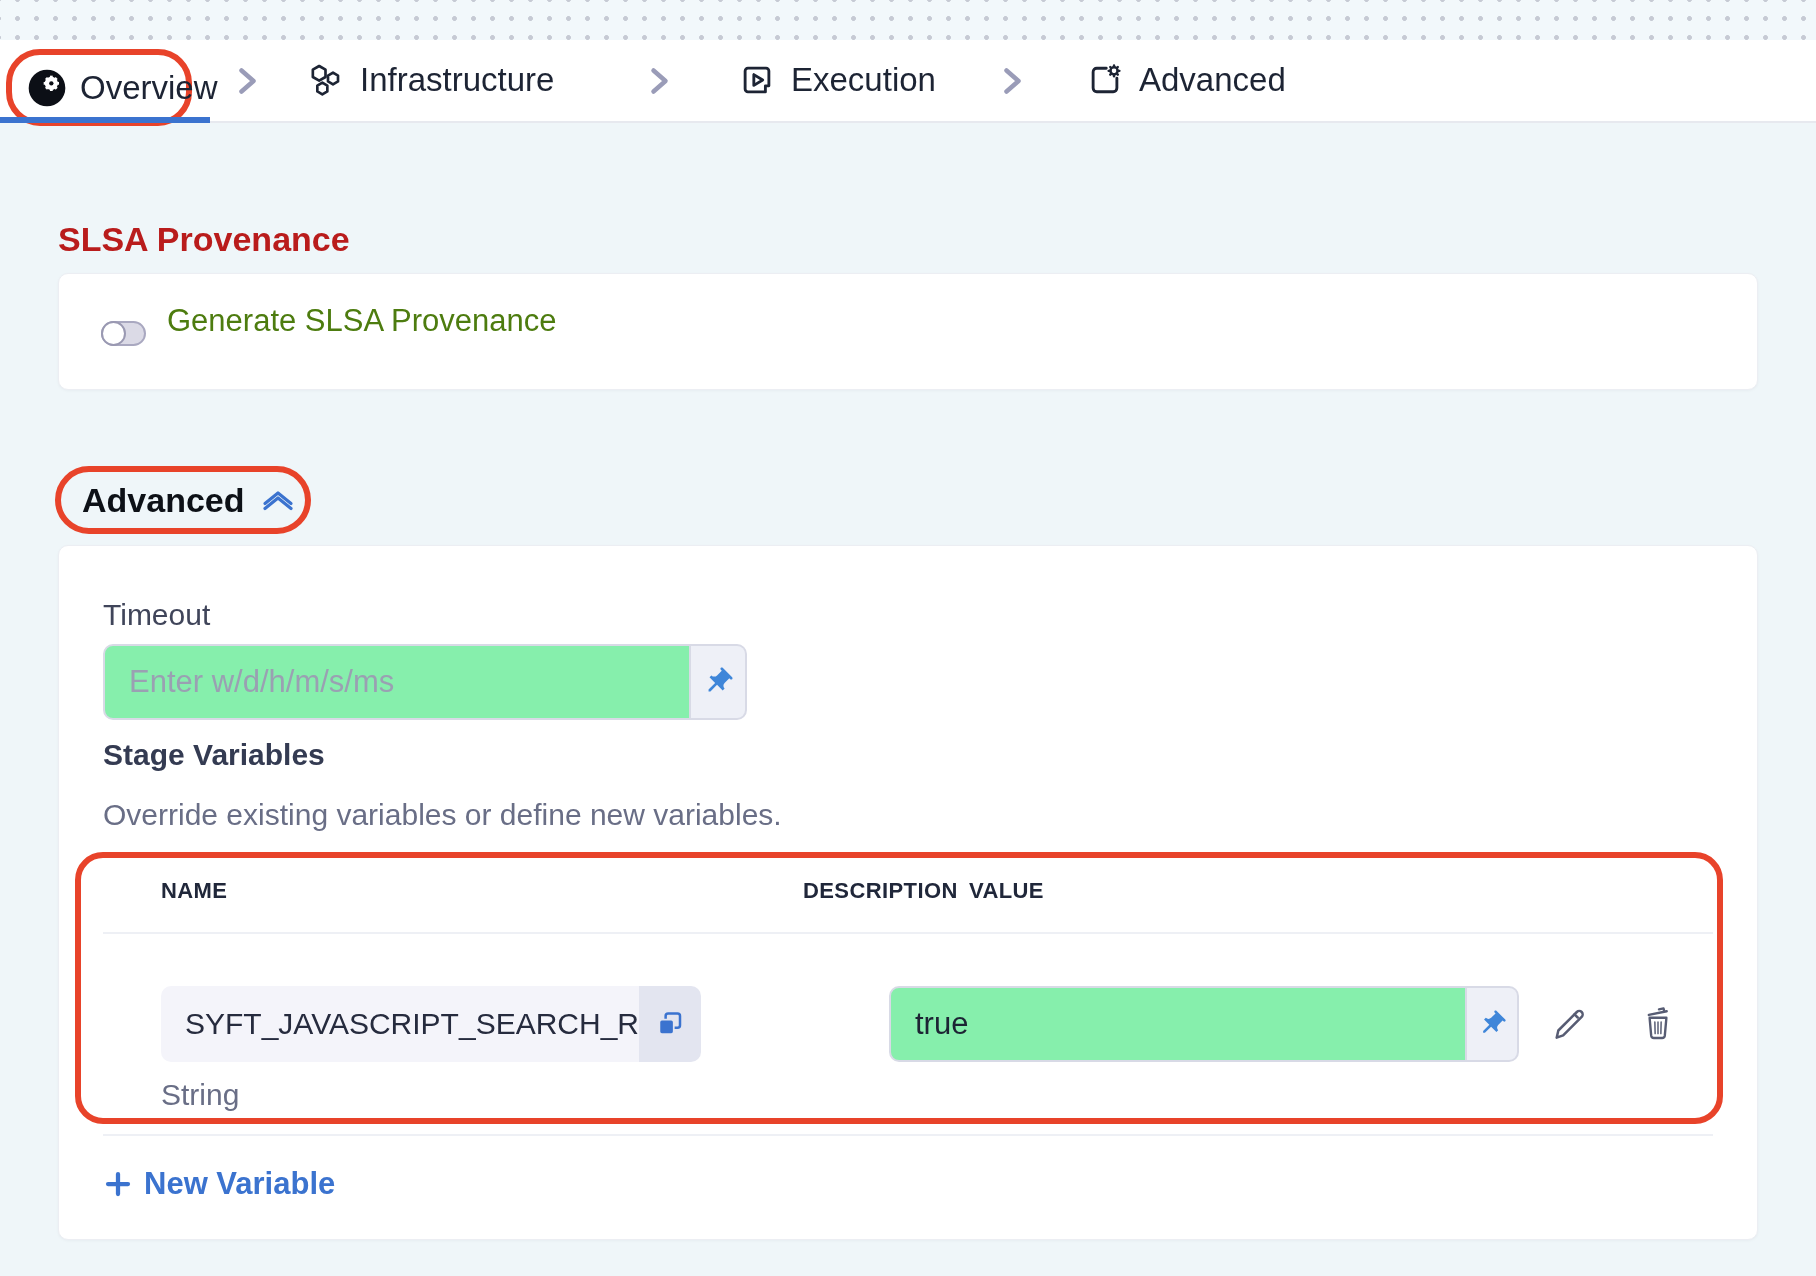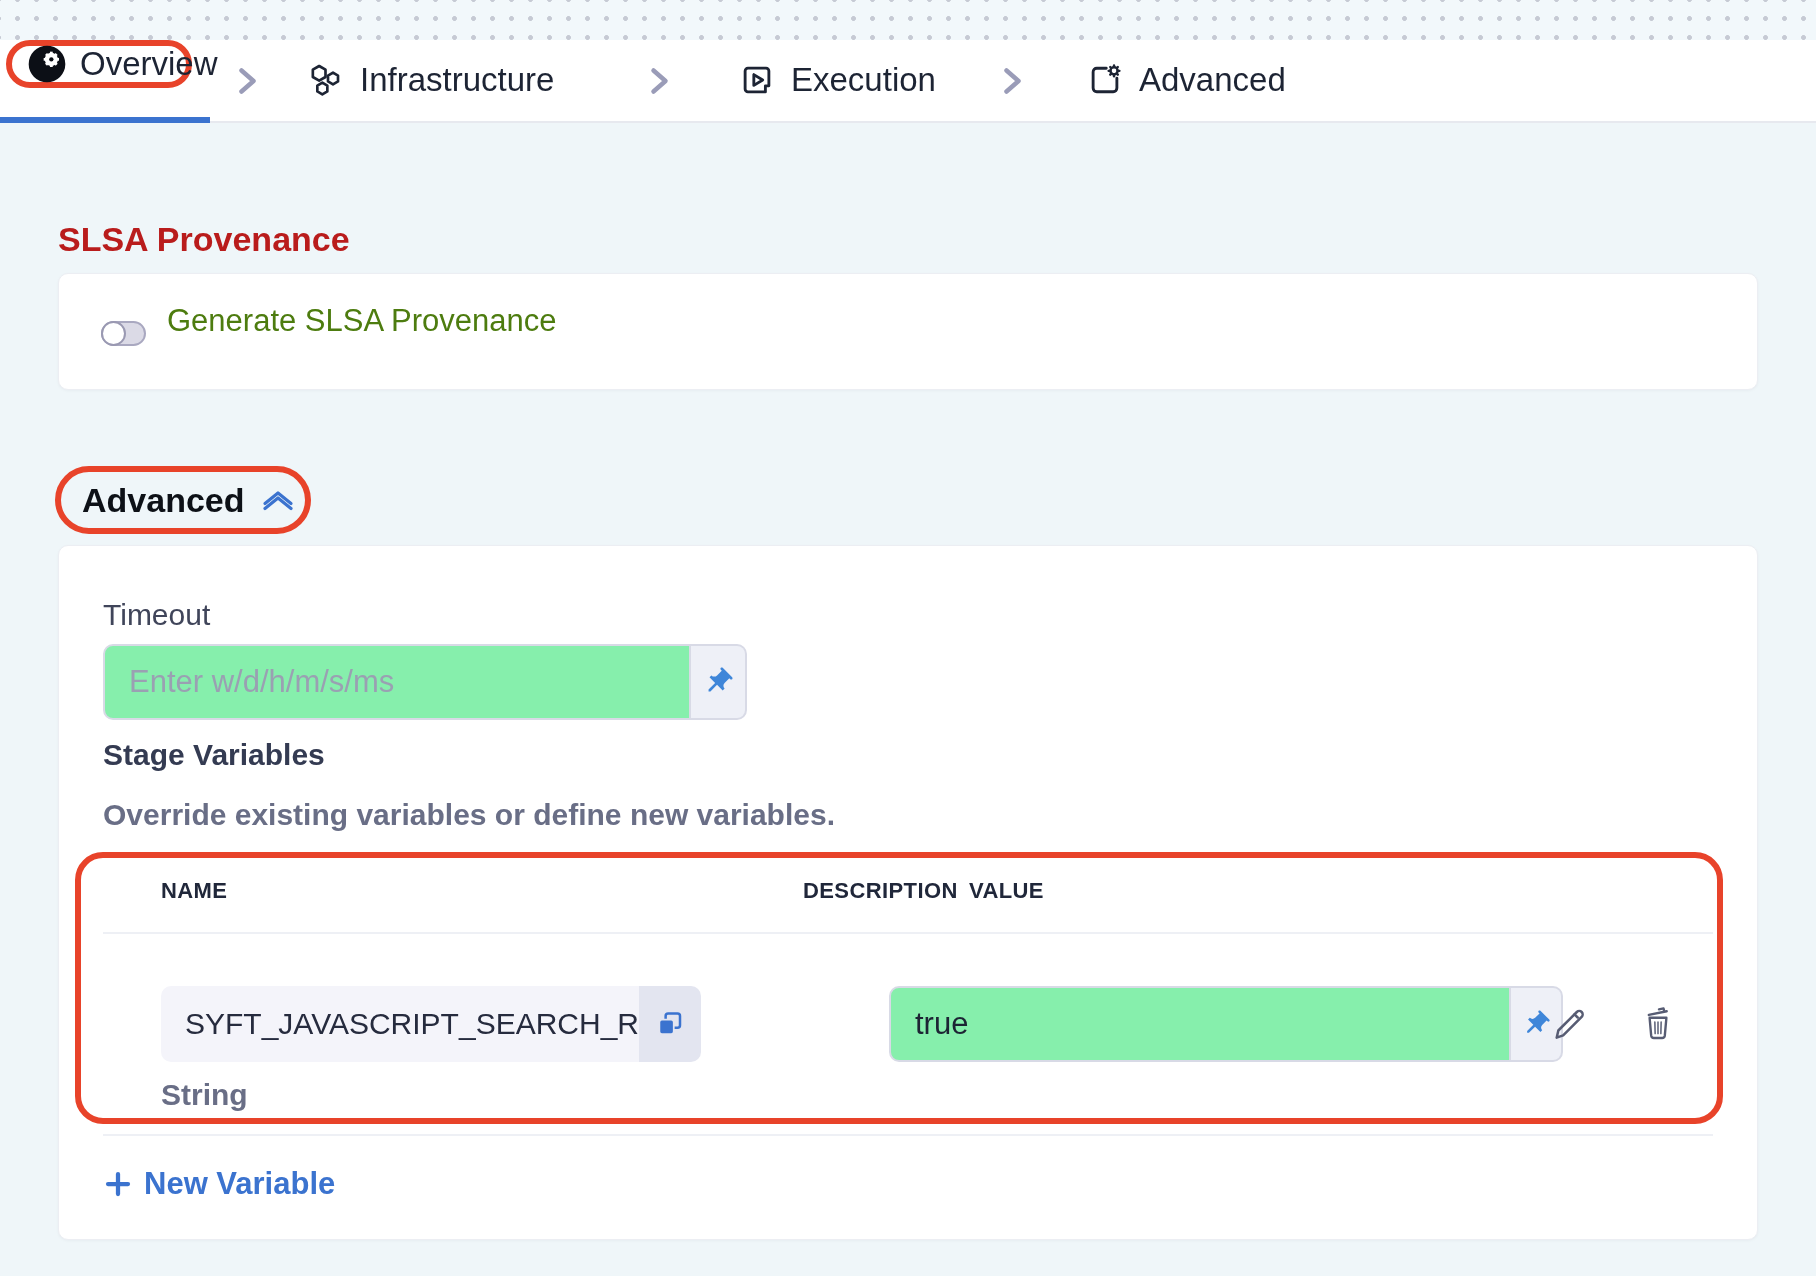--- a/index.html
+++ b/index.html
@@ -13,21 +13,21 @@
     background-color:#f2f8fb;
     background-image:radial-gradient(#c6cad4 2.2px, transparent 2.4px);
     background-size:19px 19px; background-position:8px 9px; }
 
   
   .tabbar { position:absolute; left:0; top:40px; width:1816px; height:83px; background:#ffffff; border-bottom:2px solid #e7e9ef; }
   .active-underline { position:absolute; left:0; bottom:-2px; width:210px; height:6px; background:#3b73cf; }
   .tab-item { position:absolute; display:flex; align-items:center; gap:15px; height:48px; top:16px; cursor:pointer; }
   .tab-label { font-size:33px; color:#1d2434; white-space:nowrap; }
   .tab-label.active { font-weight:500; }
-  .overview-pill { position:absolute; left:6px; top:0; width:186px; height:48px;
+  .overview-pill { position:absolute; left:6px; top:9px; width:186px; height:77px;
     border:6px solid #e8432a; border-radius:34px; display:flex; align-items:center; gap:13px; padding-left:15px; }
   .sep { position:absolute; top:23px; width:36px; height:36px; }
 
   
   .h-section { position:absolute; font-size:34px; font-weight:700; color:#b91c1c;text-align:center; }
 
   
   .card { position:absolute; background:#ffffff; border:1px solid #eceef3; border-radius:10px; box-shadow:0 1px 3px rgba(20,30,60,.04); }
   .slsa-card { left:58px; top:273px; width:1700px; height:117px; }
   .adv-card  { left:58px; top:545px; width:1700px; height:695px; }
@@ -38,21 +38,21 @@
   .toggle-label { position:absolute; left:108px; top:29px; font-size:31px; color:#4d7c0f; white-space:nowrap; }
 
   
   .adv-pill { position:absolute; left:55px; top:466px; width:256px; height:68px; border:6px solid #e8432a; border-radius:34px;
     display:flex; align-items:center; padding-left:21px; gap:15px; cursor:pointer; }
   .adv-pill .txt { font-size:34px; font-weight:700; color:#0d1117; }
 
   
   .field-label { position:absolute; font-size:30px; color:#40455a; }
   .sub-head { position:absolute; font-size:30px; font-weight:700; color:#343b52; }
-  .desc-text { position:absolute; font-size:30px; color:#696e86;font-weight:bold; }
+  .desc-text { position:absolute; font-size:30px; color:#696e86; }
 
   
   .input-group { position:absolute; display:flex; height:76px; }
   .text-input { height:76px; border:2px solid #d8dae6; border-radius:10px 0 0 10px; background:#86efac;
     font-family:"Liberation Sans","DejaVu Sans",sans-serif; font-size:31px; color:#1d2434; padding:0 24px; outline:none; }
   .text-input::placeholder { color:#9aa0b2; }
   .addon-btn { width:56px; height:76px; background:#eef0f7; border:2px solid #d8dae6; border-left:none;
     border-radius:0 10px 10px 0; display:flex; align-items:center; justify-content:center; cursor:pointer; }
 
   .name-input { height:76px; border:none; border-radius:10px 0 0 10px; background:#f4f4fa;
@@ -215,21 +215,21 @@
           <span>
             <svg width="30" height="30" viewBox="0 0 24 24">
               <rect x="8.5" y="3.5" width="11.5" height="11.5" rx="2" fill="none" stroke="#3b73cf" stroke-width="2"></rect>
               <rect x="3.5" y="8.5" width="11.5" height="11.5" rx="2" fill="#3b73cf" stroke="#e3e5f0" stroke-width="1.4"></rect>
             </svg>
           </span>
         </div>
       </div>
 
       <div class="input-group" style="left:830px; top:440px;">
-        <input class="text-input" style="width: 622px;" value="true">
+        <input class="text-input" style="width: 578px;" value="true">
         <div class="addon-btn" style="width:52px;">
           <span>
             <svg width="30" height="30" viewBox="0 0 24 24" fill="#3f86d9">
               <path transform="rotate(45 12 12)" d="M16 9V4h1c.55 0 1-.45 1-1s-.45-1-1-1H7c-.55 0-1 .45-1 1s.45 1 1 1h1v5c0 1.66-1.34 3-3 3v2h5.97v7l1 1 1-1v-7H19v-2c-1.66 0-3-1.34-3-3z"></path>
             </svg>
           </span>
         </div>
       </div>
 
       <button class="icon-btn" style="left:1484px; top:452px;">

